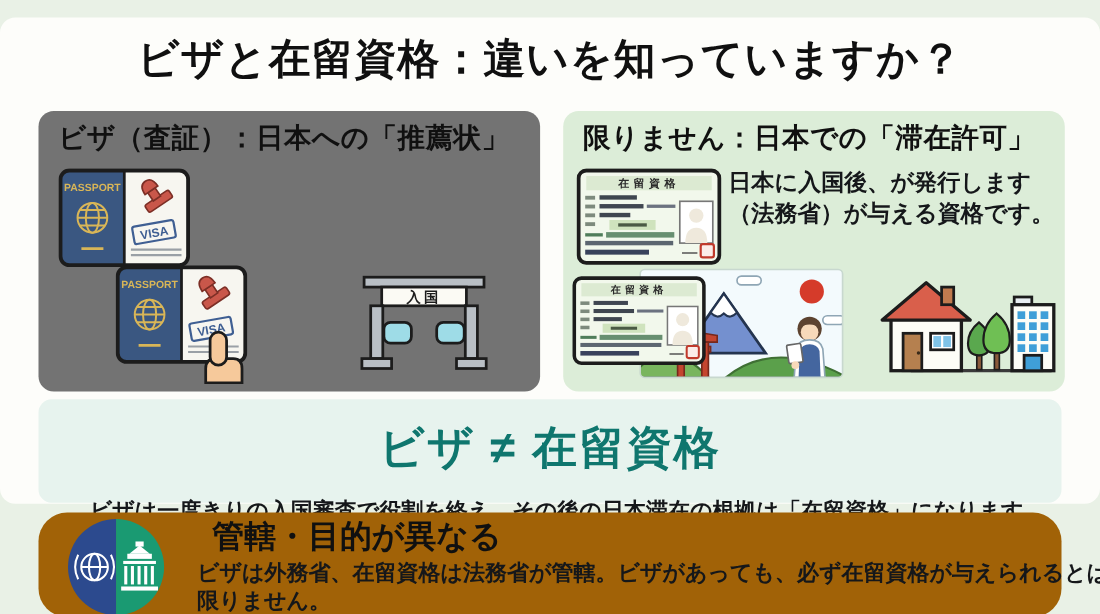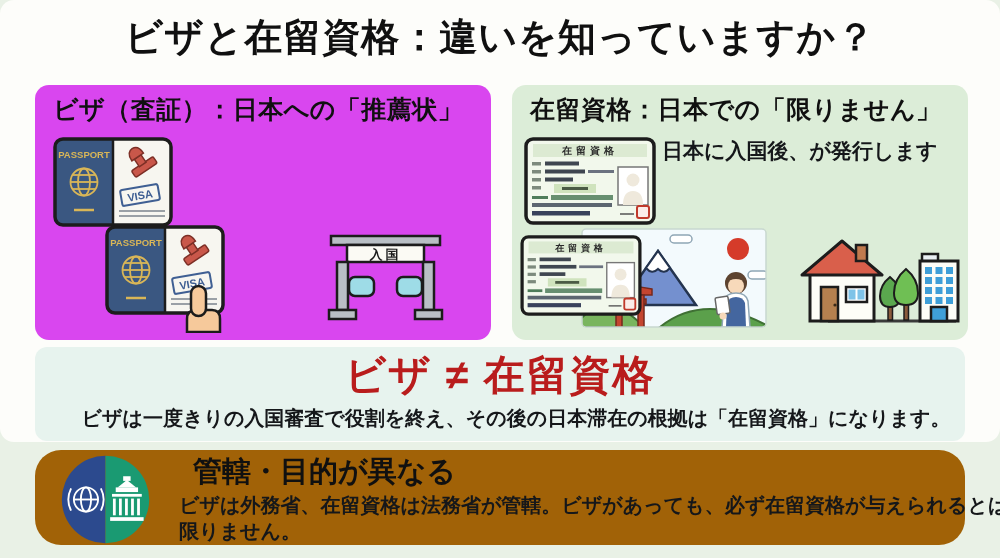--- a/index.html
+++ b/index.html
@@ -2,41 +2,41 @@
 <html lang="ja"><head>
 <meta charset="utf-8">
 <style>
   html,body{margin:0;padding:0;}
   body{
     width:1000px;height:558px;overflow:hidden;
     background:#e9f1e6;
     font-family:"Liberation Sans","DejaVu Sans",sans-serif;
     color:#141414;
   }
-  .stage{position:absolute;left:0;top:0;width:1000px;height:442px;background:#fdfdfa;border-radius:14px;}
+  .stage{position:absolute;left:0;top:16px;width:1000px;height:442px;background:#fdfdfa;border-radius:14px;}
   .title{
     position:absolute;top:12px;left:0;width:1000px;text-align:center;
     font-size:38px;font-weight:900;letter-spacing:1px;white-space:nowrap;color:#101010;
   }
   .panel{position:absolute;top:85px;width:456px;height:255px;border-radius:14px;}
-  .panel-visa{left:35px;background:#d946ef;}
+  .panel-visa{left:35px;background:#737373;}
   .panel-status{left:512px;background:#dcedd8;}
   .panel-heading{
     position:absolute;left:18px;top:8px;font-size:25px;font-weight:800;
     white-space:nowrap;color:#101010;letter-spacing:0.5px;
   }
   .panel-body{position:absolute;font-size:21px;font-weight:700;line-height:1.34;color:#15171a;}
   .panel-body div{white-space:nowrap;}
   .pv-body{left:146px;top:52px;}
   .ps-body{left:150px;top:52px;}
   .ill{position:absolute;}
   .band{position:absolute;left:35px;width:930px;border-radius:12px;}
   .band-neq{top:347px;height:94px;background:#e7f3ee;text-align:center;}
   .band-neq .neq-heading{
-    margin:0;padding-top:1px;font-size:41px;font-weight:900;letter-spacing:2px;color:#b91c1c;white-space:nowrap;
+    margin:16px;padding-top:1px;font-size:41px;font-weight:900;letter-spacing:2px;color:#0f766e;white-space:nowrap;
   }
   .band-neq .neq-body{
     margin:2px 0 0 0;font-size:20px;font-weight:700;white-space:nowrap;color:#15171a;padding-left:32px;
   }
   .band-jur{top:450px;height:95px;background:#a16207;border-radius:26px;}
   .jur-heading{
     position:absolute;left:158px;top:2px;font-size:29px;font-weight:800;white-space:nowrap;color:#101010;
   }
   .jur-body{
     position:absolute;left:144px;top:42px;font-size:20px;font-weight:700;line-height:1.3;color:#15171a;
@@ -138,28 +138,29 @@
       <rect x="14" y="31" width="11" height="48" fill="#b9bfc5" stroke="#1c1c1c" stroke-width="2.5"></rect>
       <rect x="100" y="31" width="11" height="48" fill="#b9bfc5" stroke="#1c1c1c" stroke-width="2.5"></rect>
       <rect x="6" y="79" width="27" height="9" fill="#b9bfc5" stroke="#1c1c1c" stroke-width="2.5"></rect>
       <rect x="92" y="79" width="27" height="9" fill="#b9bfc5" stroke="#1c1c1c" stroke-width="2.5"></rect>
       <rect x="26" y="46" width="25" height="19" rx="6" fill="#9edce7" stroke="#1c1c1c" stroke-width="2.5"></rect>
       <rect x="74" y="46" width="25" height="19" rx="6" fill="#9edce7" stroke="#1c1c1c" stroke-width="2.5"></rect>
     </svg>
   </div>
 
   <div class="panel panel-status">
-    <div class="panel-heading">在留資格：日本での「限りません」</div>
+    <div class="panel-heading">限りません：日本での「滞在許可」</div>
 
     <svg class="ill" style="left:12px;top:52px;width:132px;height:88px" viewBox="0 0 132 88">
       <use href="#sym-rescard"></use>
     </svg>
 
     <div class="panel-body ps-body">
       <div>日本に入国後、が発行します</div>
+      <div>（法務省）が与える資格です。</div>
     </div>
 
     <svg class="ill" style="left:8px;top:142px;width:250px;height:108px" viewBox="0 0 250 108">
       <clipPath id="scn">
           <rect x="62" y="2" width="184" height="98" rx="4"></rect>
         </clipPath>
       <rect x="62" y="2" width="184" height="98" rx="4" fill="#f3fafd"></rect>
       <g clip-path="url(#scn)">
         <circle cx="218" cy="22" r="11" fill="#d53b2a"></circle>
         <g fill="#ffffff" stroke="#8fa6b5" stroke-width="1.5">

